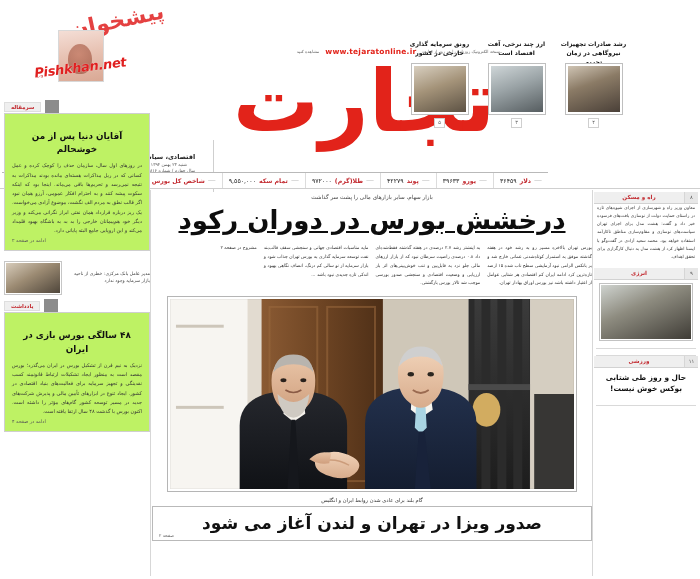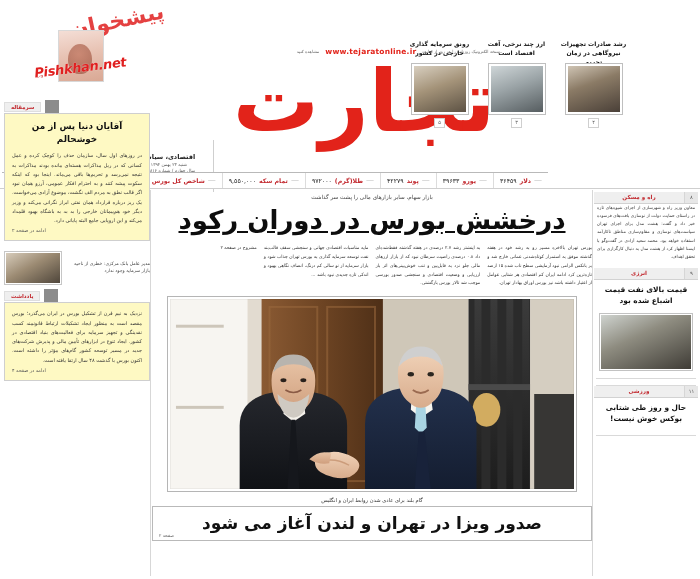--- a/index.html
+++ b/index.html
@@ -127,21 +127,21 @@
   
   .leftcol{position:absolute;left:4px;top:100px;width:146px;}
   .lbox{margin-bottom:10px;}
   .ltag{
     display:inline-block;background:#efefef;color:#c2272d;
     font-size:5.4px;font-weight:bold;padding:1px 6px;border:1px solid #dedede;
     margin-right:0;margin-left:0;
   }
   .ltag-row{display:flex;justify-content:flex-end;align-items:center;gap:4px;}
   .lsq{width:14px;height:13px;background:#8c8c8c;display:inline-block;}
-  .lbody{border:1px solid #cfcfcf;padding:6px 7px 7px;background:#fef9c3;}
+  .lbody{border:1px solid #cfcfcf;padding:16px 7px 7px;background:#bef264;}
   .lhead{
     font-size:8.8px;font-weight:bold;color:#111;text-align:center;
     line-height:1.5;margin-bottom:5px;
   }
   .ltext{font-size:5px;line-height:1.85;color:#333;text-align:justify;}
   .lmore{font-size:4.8px;color:#555;text-align:left;margin-top:3px;}
 
   .midphoto{
     width:58px;height:34px;border:1px solid #c6c6c6;padding:1px;background:#fff;
     box-sizing:border-box;
@@ -315,20 +315,21 @@
           <i></i>
         </div>
     </div>
 
     <div class="lbox">
       <div class="ltag-row">
         <span class="lsq"></span>
         <span class="ltag">یادداشت</span>
       </div>
       <div class="lbody">
+        <div class="lhead">۴۸ سالگی بورس بازی در ایران</div>
         <div class="ltext">نزدیک به نیم قرن از تشکیل بورس در ایران می‌گذرد؛ بورس مقصد است به منظور ایجاد تشکیلات ارتباط قانونمند کسب نقدینگی و تجهیز سرمایه برای فعالیت‌های بنیاد اقتصادی در کشور. ایجاد تنوع در ابزارهای تأمین مالی و پذیرش شرکت‌های جدید در مسیر توسعه کشور گام‌های مؤثر را داشته است. اکنون بورس با گذشت ۴۸ سال ارتقا یافته است.</div>
         <div class="lmore">ادامه در صفحه ۴</div>
       </div>
     </div>
   </div>
 
   <div class="main">
     <div class="kicker">بازار سهام، سایر بازارهای مالی را پشت سر گذاشت</div>
     <div class="headline">درخشش بورس در دوران رکود</div>
 
@@ -446,21 +447,20 @@
         <span class="rsec">راه و مسکن</span>
       </div>
       <div class="rtext">معاون وزیر راه و شهرسازی از اجرای شیوه‌های تازه در راستای حمایت دولت از نوسازی بافت‌های فرسوده خبر داد و گفت: هشت مدل برای اجرای تهران سیاست‌های نوسازی و مقاوم‌سازی مناطق ناکارآمد استفاده خواهد بود. محمد سعید آزادی در گفت‌وگو با ایسنا اظهار کرد از هشت مدل به دنبال کارگزاری برای تحقق اهداف.</div>
     </div>
 
     <div class="railitem">
       <div class="rhead">
         <span class="rnum">۹</span>
         <span class="rsec">انرژی</span>
       </div>
-      <div class="rtitle">قیمت بالای نفت قیمت اشباع شده بود</div>
       <div class="rphoto">
           <i></i>
         </div>
     </div>
 
     <div class="rdiv"></div>
 
 
     <div class="rdiv"></div>
 

